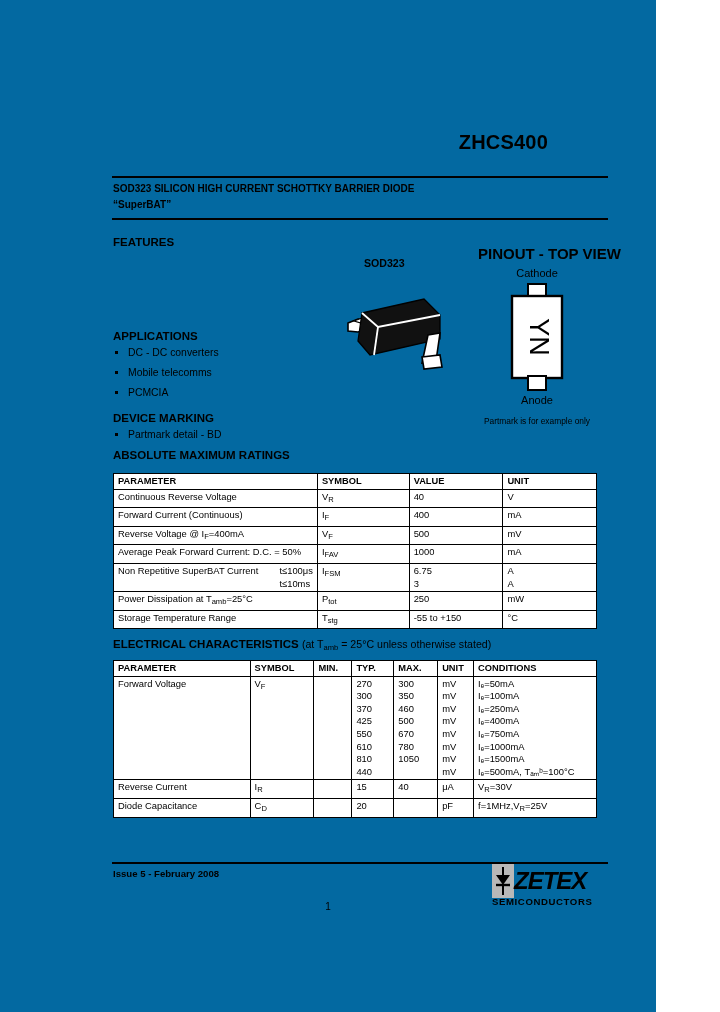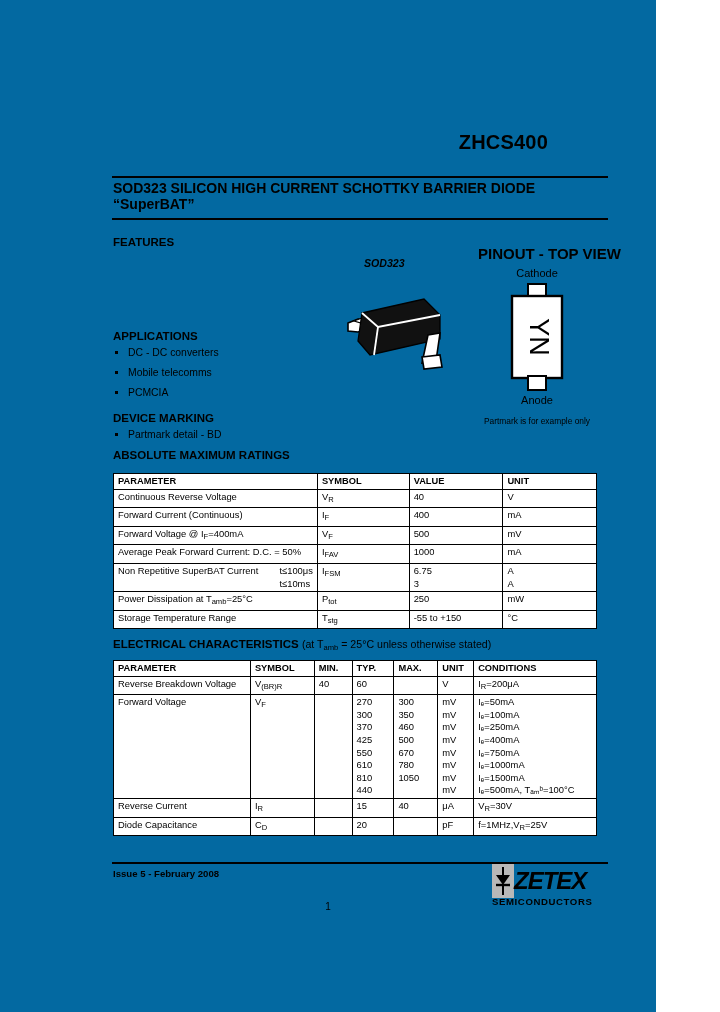--- a/index.html
+++ b/index.html
@@ -41,21 +41,21 @@
   }
   .rule-top { top: 176px; }
   .rule-mid { top: 218px; }
   .rule-bottom { top: 862px; }
 
   .title-block {
     position: absolute;
     left: 113px;
     top: 181px;
     width: 500px;
-    font-size: 14px;
+    font-size: 10px;
     font-weight: bold;
     line-height: 15.5px;
   }
 
   
   .sec-head {
     position: absolute;
     font-size: 11.5px;
     font-weight: bold;
     left: 113px;
@@ -94,21 +94,20 @@
 
   sub { font-size: 7.6px; vertical-align: -2px; }
 
   
   .pkg-label {
     position: absolute;
     left: 364px;
     top: 257px;
     font-size: 10.6px;
     font-weight: bold;
-    font-style: italic;
   }
   .pkg-art {
     position: absolute;
     left: 336px;
     top: 283px;
   }
 
   
   .pinout-title {
     position: absolute;
@@ -292,21 +291,21 @@
         <td class="c">40</td>
         <td class="c">V</td>
       </tr>
       <tr>
         <td>Forward Current (Continuous)</td>
         <td><span>I</span><sub>F</sub></td>
         <td class="c">400</td>
         <td class="c">mA</td>
       </tr>
       <tr>
-        <td><span>Forward Voltage @ I</span><sub>F</sub><span>=400mA</span></td>
+        <td><span>Reverse Voltage @ I</span><sub>F</sub><span>=400mA</span></td>
         <td><span>V</span><sub>F</sub></td>
         <td class="c">500</td>
         <td class="c">mV</td>
       </tr>
       <tr>
         <td>Average Peak Forward Current: D.C. = 50%</td>
         <td><span>I</span><sub>FAV</sub></td>
         <td class="c">1000</td>
         <td class="c">mA</td>
       </tr>
@@ -365,29 +364,20 @@
         <th>PARAMETER</th>
         <th>SYMBOL</th>
         <th>MIN.</th>
         <th>TYP.</th>
         <th>MAX.</th>
         <th>UNIT</th>
         <th>CONDITIONS</th>
       </tr>
     </thead>
     <tbody>
-      <tr>
-        <td>Reverse Breakdown Voltage</td>
-        <td><span>V</span><sub>(BR)R</sub></td>
-        <td>40</td>
-        <td>60</td>
-        <td></td>
-        <td>V</td>
-        <td><span>I</span><sub>R</sub><span>=200μA</span></td>
-      </tr>
       <tr>
         <td>Forward Voltage</td>
         <td><span>V</span><sub>F</sub></td>
         <td></td>
         <td class="stack">
           <span style="display:block">270</span>
           <span style="display:block">300</span>
           <span style="display:block">370</span>
           <span style="display:block">425</span>
           <span style="display:block">550</span>

